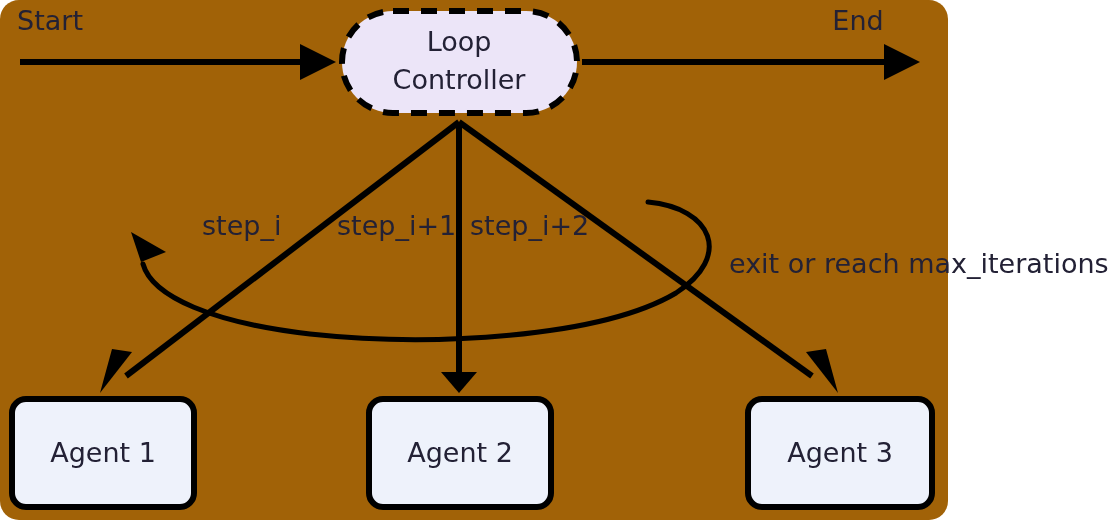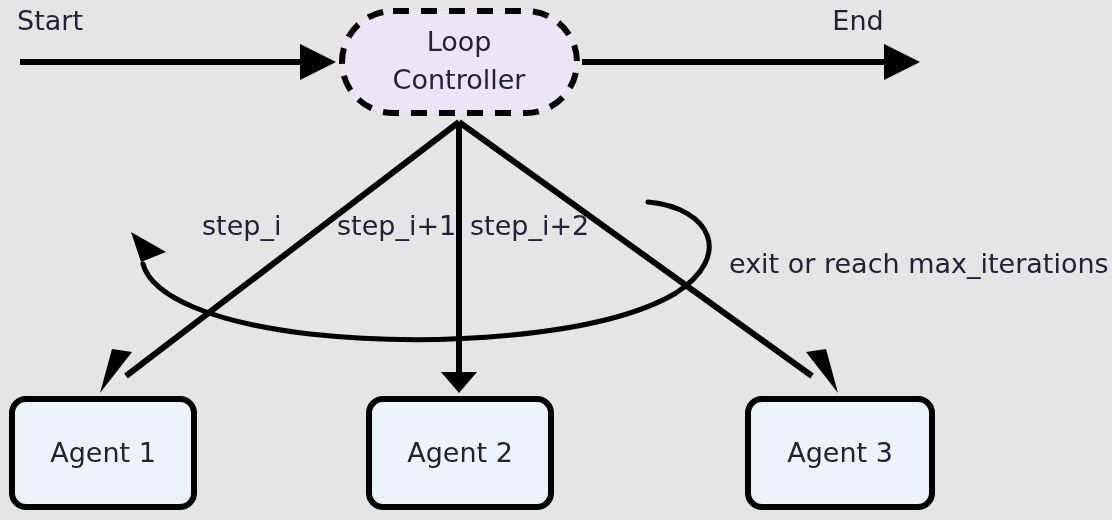--- a/index.html
+++ b/index.html
@@ -8,23 +8,24 @@
     background: #ffffff;
   }
   body {
     width: 1112px;
     height: 520px;
     font-family: "DejaVu Sans", "Liberation Sans", sans-serif;
     overflow: hidden;
   }
   #diagram-root {
     position: relative;
-    width: 1112px;
+    width: 948px;
     height: 520px;
-    background: #e5e5e5;
+    background: #a16207;
+    border-radius: 19px;
   }
   svg.diagram-canvas {
     display: block;
     width: 1112px;
     height: 520px;
   }
   .edge-line {
     fill: none;
     stroke: #000000;
     stroke-width: 6;

